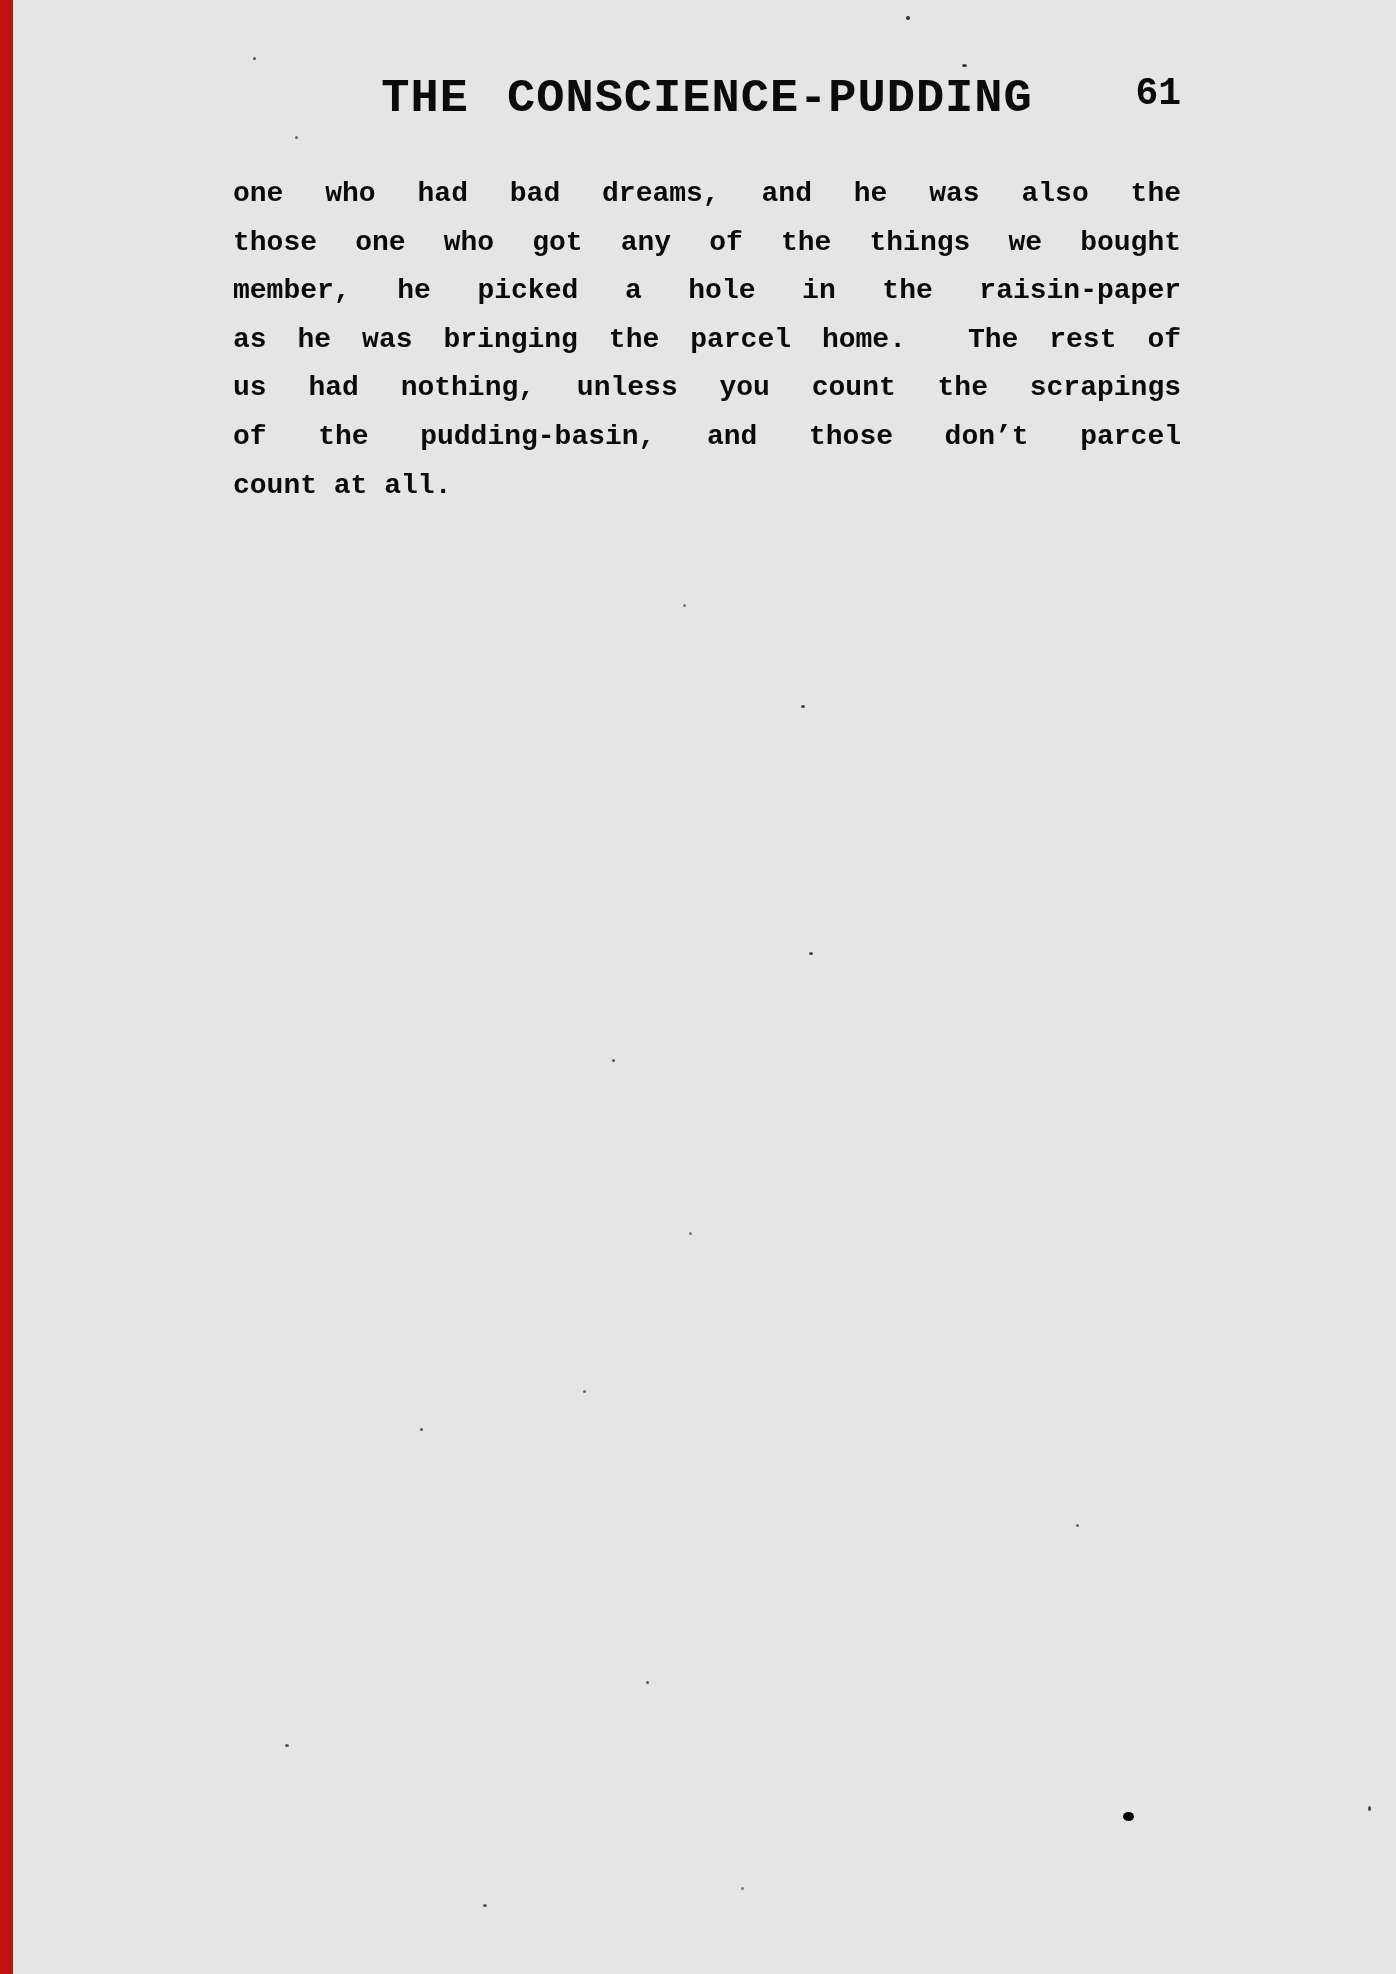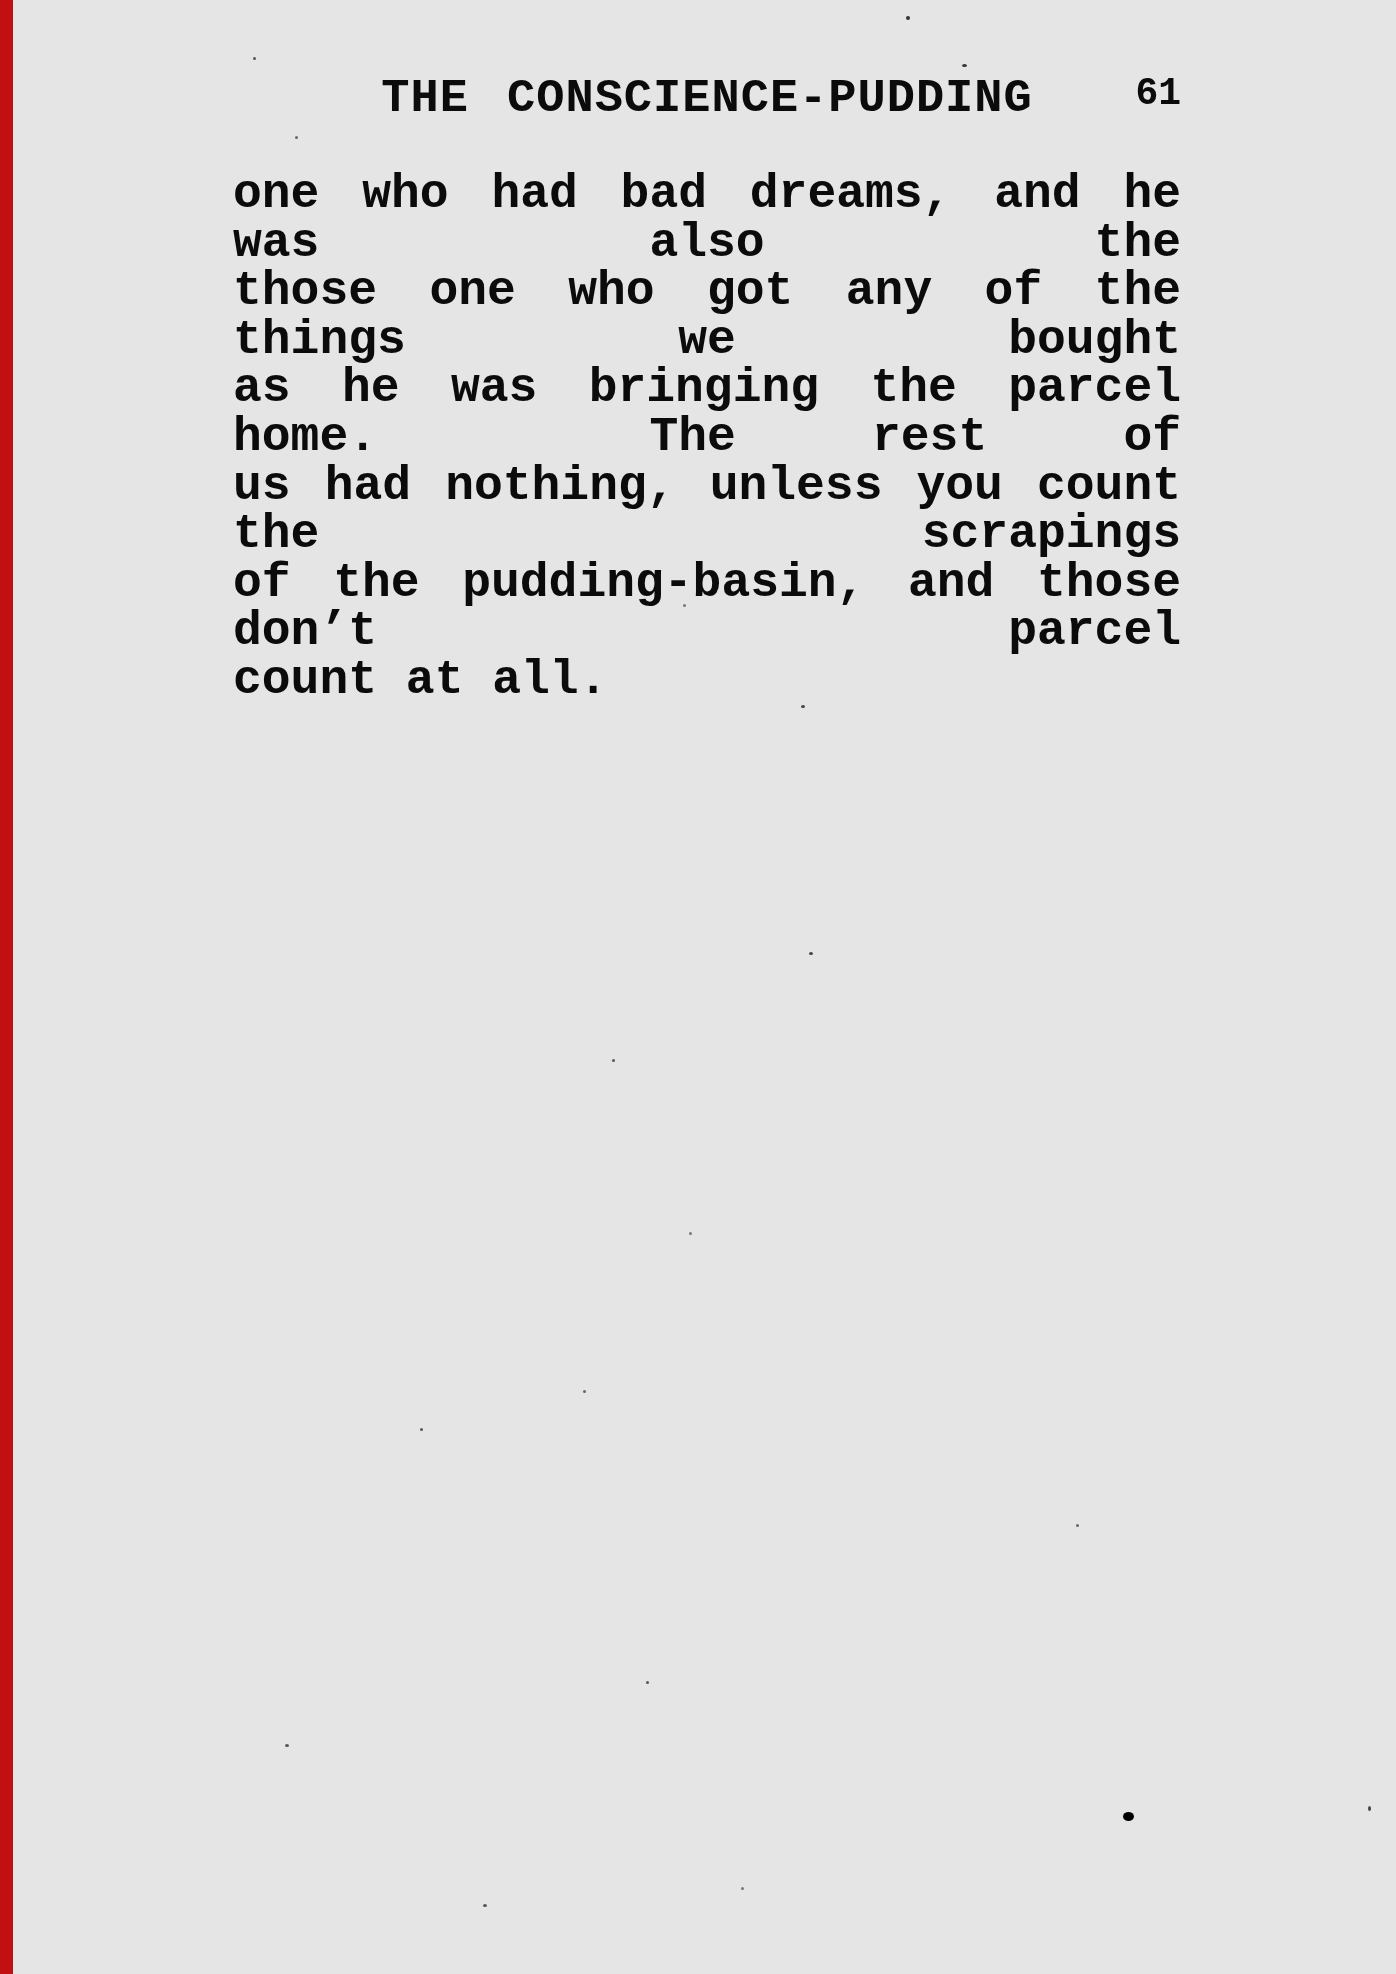--- a/index.html
+++ b/index.html
@@ -47,21 +47,21 @@
     font-size: 38px;
     font-weight: 700;
   }
   .body-block {
     position: absolute;
     top: 170px;
     left: 233px;
     width: 948px;
   }
   .body-line {
-    font-size: 48px;
+    font-size: 28px;
     font-weight: 700;
     line-height: 48.6px;
     text-align: justify;
     text-align-last: justify;
     white-space: normal;
   }
   .body-line.last {
     text-align: center;
     text-align-last: left;
   }
@@ -79,20 +79,21 @@
 
   <div class="running-head">
     <span class="head-title">THE CONSCIENCE-PUDDING</span>
   </div>
 
   <div class="page-number">61</div>
 
   <div class="body-block">
     <div class="body-line">one who had bad dreams, and he was also the</div>
     <div class="body-line">those one who got any of the things we bought</div>
+    <div class="body-line">member, he picked a hole in the raisin-paper</div>
     <div class="body-line">as he was bringing the parcel home.&nbsp; The rest of</div>
     <div class="body-line">us had nothing, unless you count the scrapings</div>
     <div class="body-line">of the pudding-basin, and those don’t parcel</div>
     <div class="body-line last">count at all.</div>
   </div>
 
 <div class="speck" style="left: 906px; top: 16px; width: 4px; height: 4px; background: rgb(51, 51, 51);"></div>
     <div class="speck" style="left: 253px; top: 57px; width: 3px; height: 3px; background: rgb(85, 85, 85);"></div>
     <div class="speck" style="left: 962px; top: 64px; width: 5px; height: 3px; background: rgb(51, 51, 51);"></div>
     <div class="speck" style="left: 295px; top: 136px; width: 3px; height: 3px; background: rgb(102, 102, 102);"></div>

